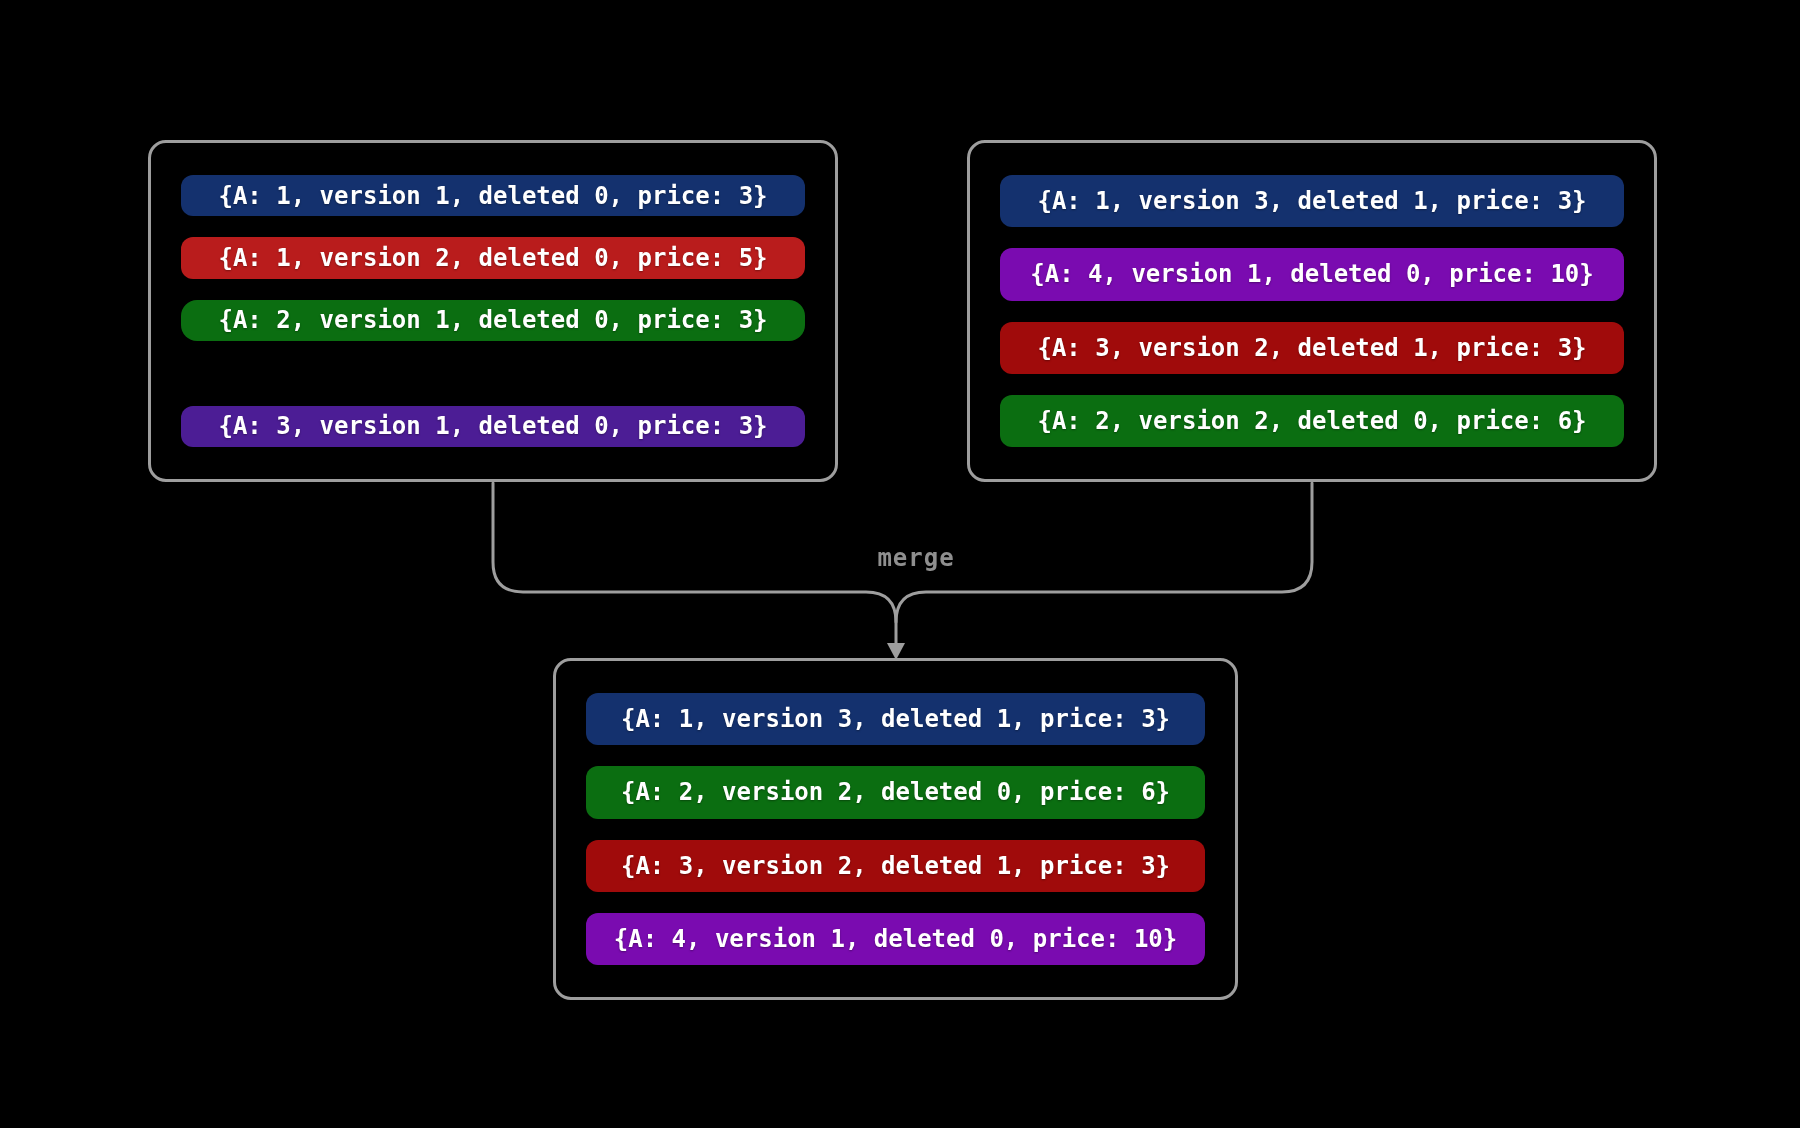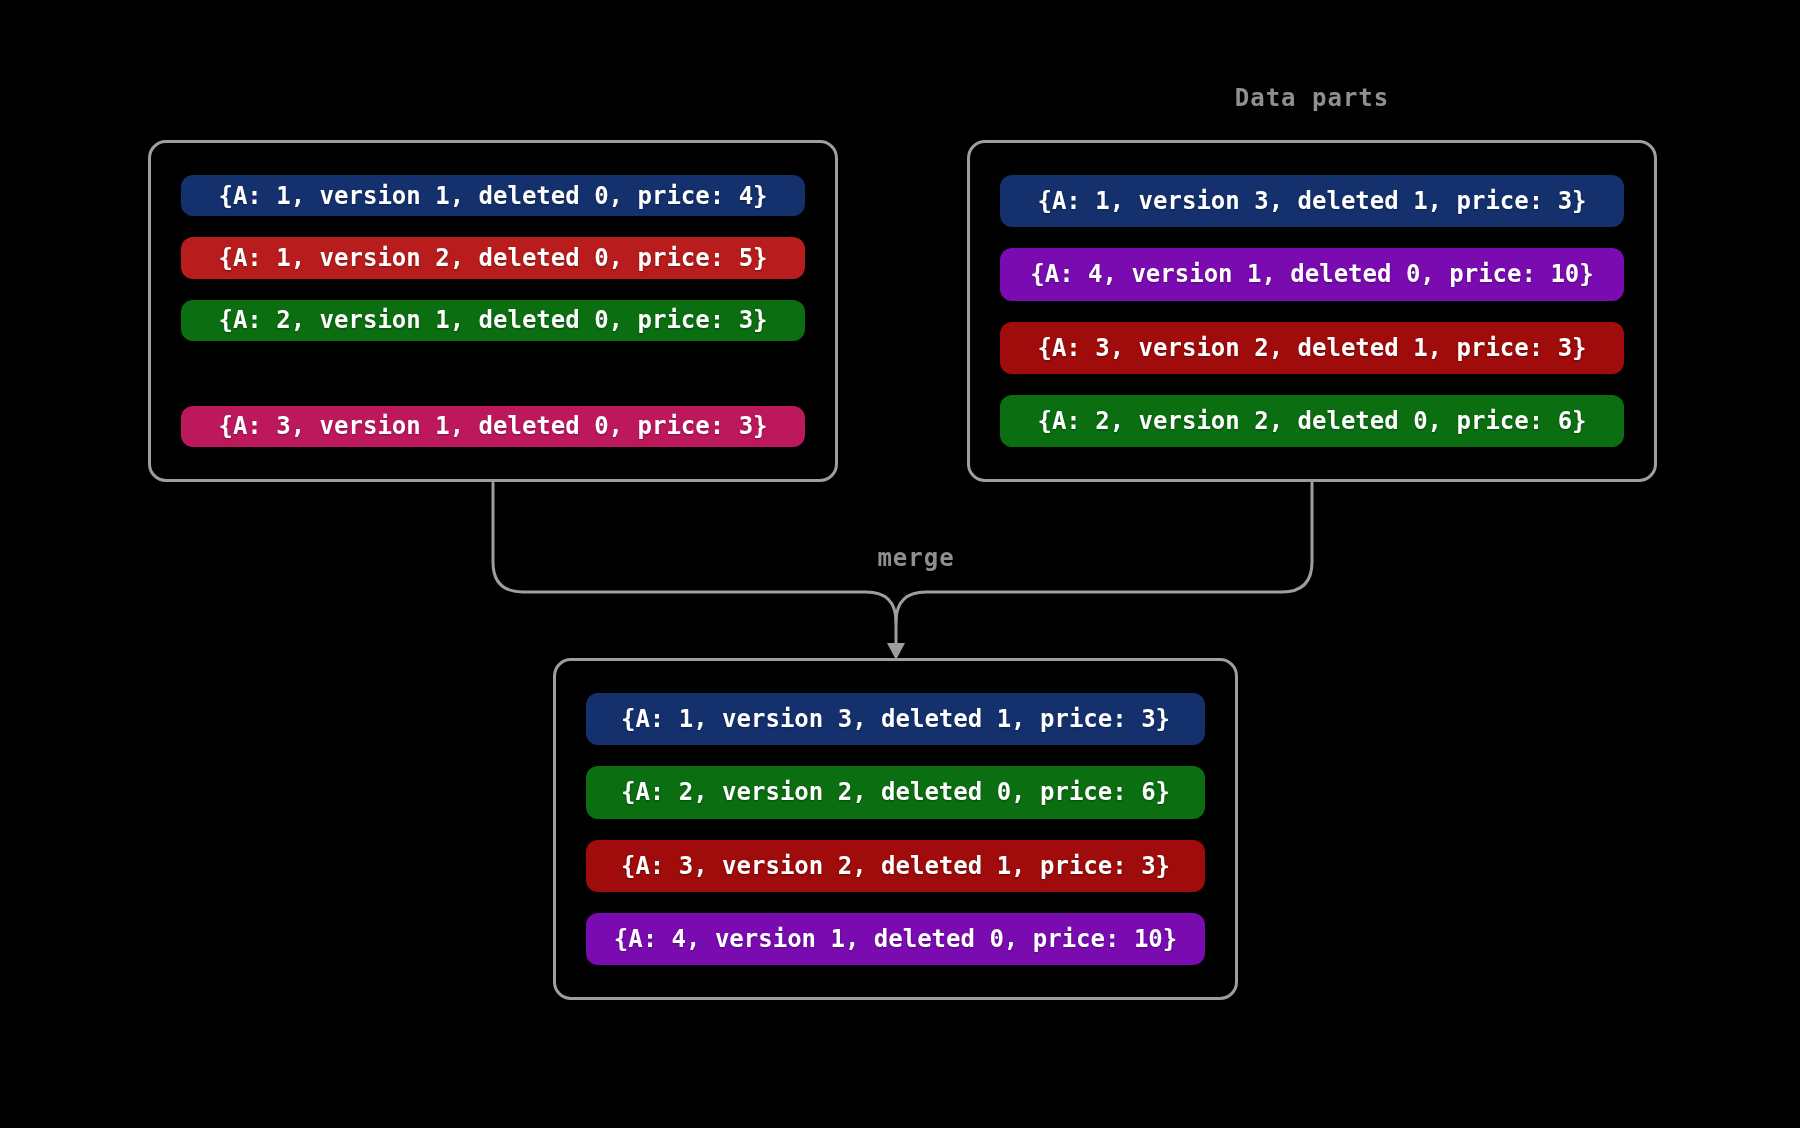--- a/index.html
+++ b/index.html
@@ -62,27 +62,26 @@
 
 <div class="stage" style="background: rgb(0, 0, 0);">
 
   <svg class="connector" viewBox="0 0 1800 1128" xmlns="http://www.w3.org/2000/svg">
     <path d="M 493 483 L 493 562 Q 493 592 523 592 L 866 592 Q 896 592 896 622 L 896 645" style="stroke: rgb(158, 158, 158);"></path>
     <path d="M 1312 483 L 1312 562 Q 1312 592 1282 592 L 926 592 Q 896 592 896 622" style="stroke: rgb(158, 158, 158);"></path>
     <polygon points="887,643 905,643 896,660" style="fill: rgb(158, 158, 158);"></polygon>
   </svg>
 
 
-  <div class="group-title" style="left: 967px; top: 84px; width: 690px; color: rgb(143, 143, 143);">Data parts</div>
 
   <div class="panel" style="left: 148px; top: 140px; width: 690px; height: 342px; border-color: rgb(158, 158, 158);">
-    <div class="data-row" style="background-color: rgb(20, 49, 110); color: rgb(255, 255, 255);">{A: 1, version 1, deleted 0, price: 4}</div>
+    <div class="data-row" style="background-color: rgb(20, 49, 110); color: rgb(255, 255, 255);">{A: 1, version 1, deleted 0, price: 3}</div>
     <div class="data-row" style="background-color: #b91c1c; color: rgb(255, 255, 255);">{A: 1, version 2, deleted 0, price: 5}</div>
-    <div class="data-row" style="background-color: rgb(11, 110, 17); color: rgb(255, 255, 255);">{A: 2, version 1, deleted 0, price: 3}</div>
-    <div class="data-row" style="background-color: #be185d; color: rgb(255, 255, 255); margin-top: 44px;">{A: 3, version 1, deleted 0, price: 3}</div>
+    <div class="data-row" style="background-color: rgb(11, 110, 17); color: rgb(255, 255, 255); border-radius: 16px;">{A: 2, version 1, deleted 0, price: 3}</div>
+    <div class="data-row" style="background-color: #4c1d95; color: rgb(255, 255, 255); margin-top: 44px;">{A: 3, version 1, deleted 0, price: 3}</div>
   </div>
 
   <div class="panel" style="left: 967px; top: 140px; width: 690px; height: 342px; border-color: rgb(158, 158, 158);">
     <div class="data-row" style="background-color: rgb(20, 49, 110); color: rgb(255, 255, 255);">{A: 1, version 3, deleted 1, price: 3}</div>
     <div class="data-row" style="background-color: rgb(122, 11, 176); color: rgb(255, 255, 255);">{A: 4, version 1, deleted 0, price: 10}</div>
     <div class="data-row" style="background-color: rgb(160, 11, 11); color: rgb(255, 255, 255);">{A: 3, version 2, deleted 1, price: 3}</div>
     <div class="data-row" style="background-color: rgb(11, 110, 17); color: rgb(255, 255, 255);">{A: 2, version 2, deleted 0, price: 6}</div>
   </div>
 
   <div class="merge-label" style="left: 841px; top: 544px; width: 150px; color: rgb(143, 143, 143);">merge</div>

